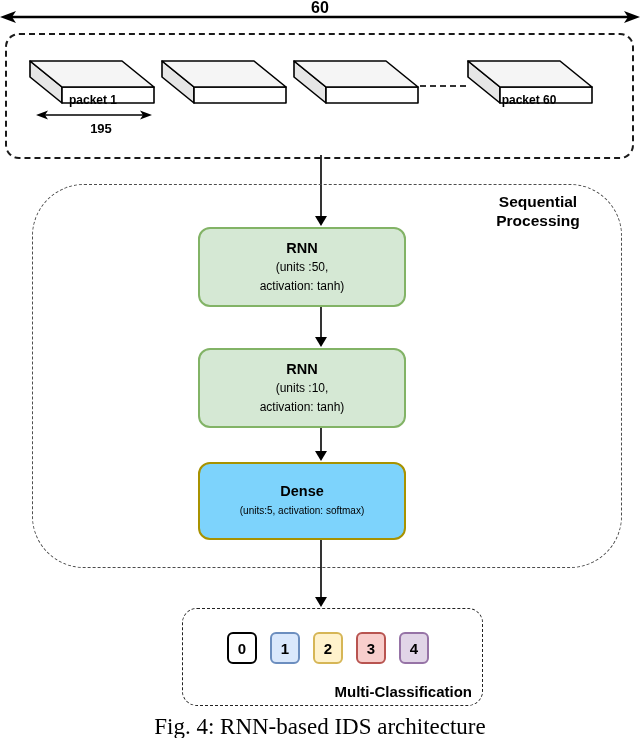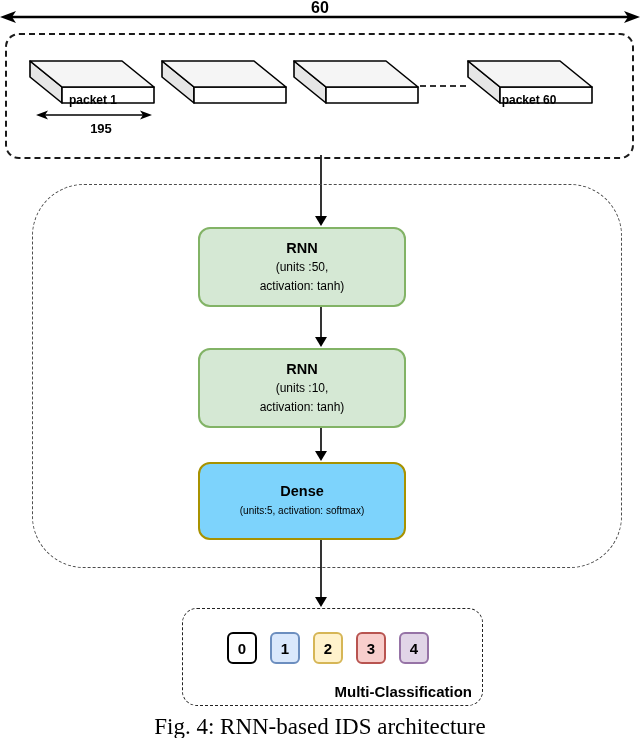--- a/index.html
+++ b/index.html
@@ -94,20 +94,22 @@
     <polygon points="116,6 104,1.5 107,6 104,10.5" fill="#000"></polygon>
   </svg>
   <div class="p195">195</div>
 
   <svg class="abs" style="left:314px;top:155px" width="14" height="72">
     <line x1="7" y1="0" x2="7" y2="62" stroke="#000" stroke-width="1.6"></line>
     <polygon points="1,61 13,61 7,71" fill="#000"></polygon>
   </svg>
 
   <div class="seq-box"></div>
+  <div class="seq-proc-label multiline">Sequential
+Processing</div>
 
   <div class="node" style="top: 227px; height: 80px; background: rgb(213, 232, 212); border-color: rgb(130, 179, 102);">
     <div class="node-title">RNN</div>
     <div class="node-sub multiline">(units :50,
 activation: tanh)</div>
   </div>
 
   <svg class="abs" style="left:314px;top:307px" width="14" height="41">
     <line x1="7" y1="0" x2="7" y2="31" stroke="#000" stroke-width="1.6"></line>
     <polygon points="1,30 13,30 7,40" fill="#000"></polygon>

